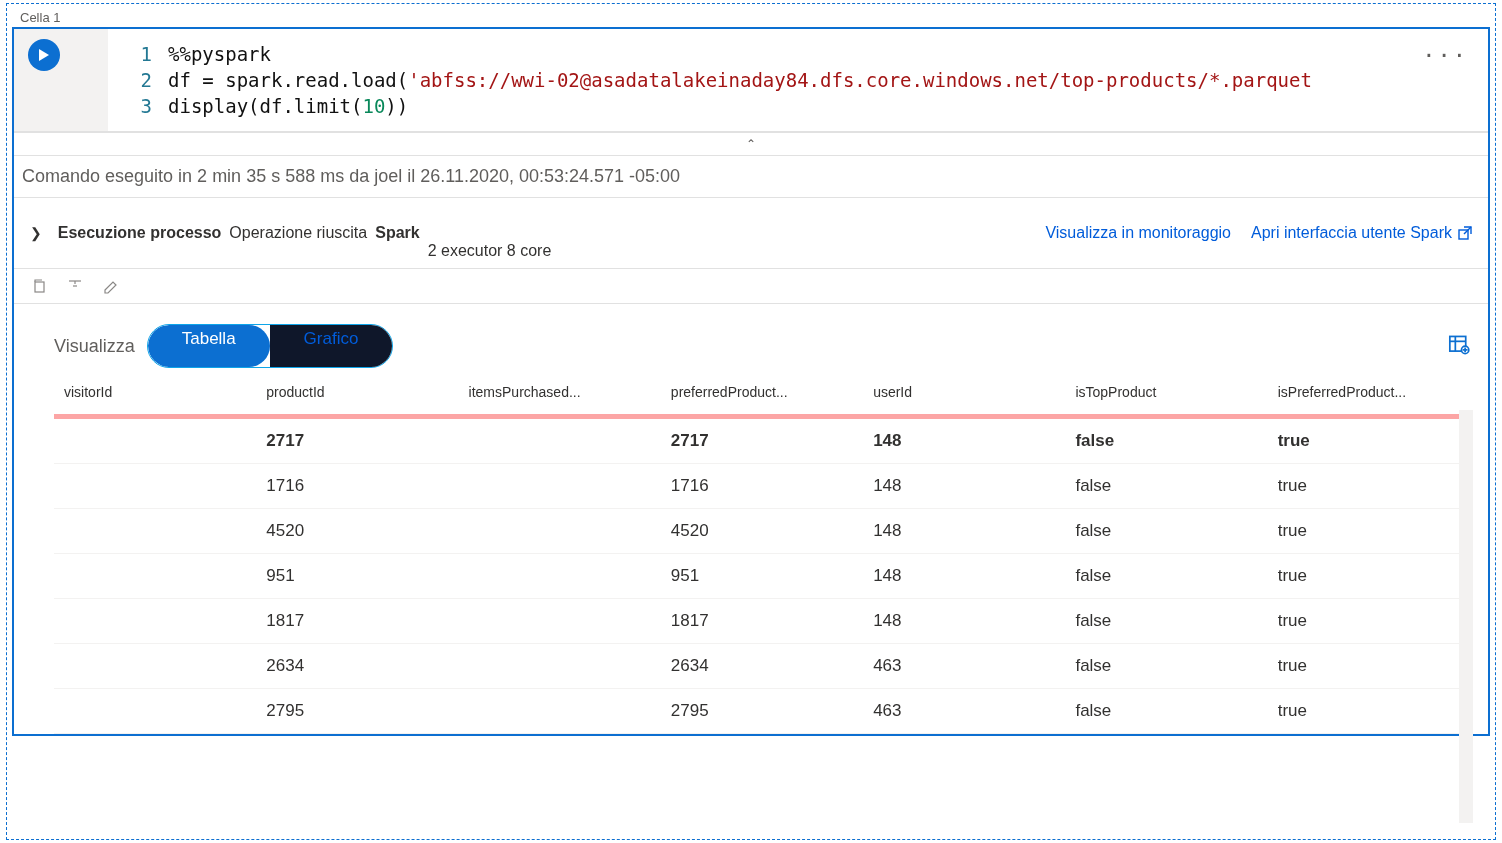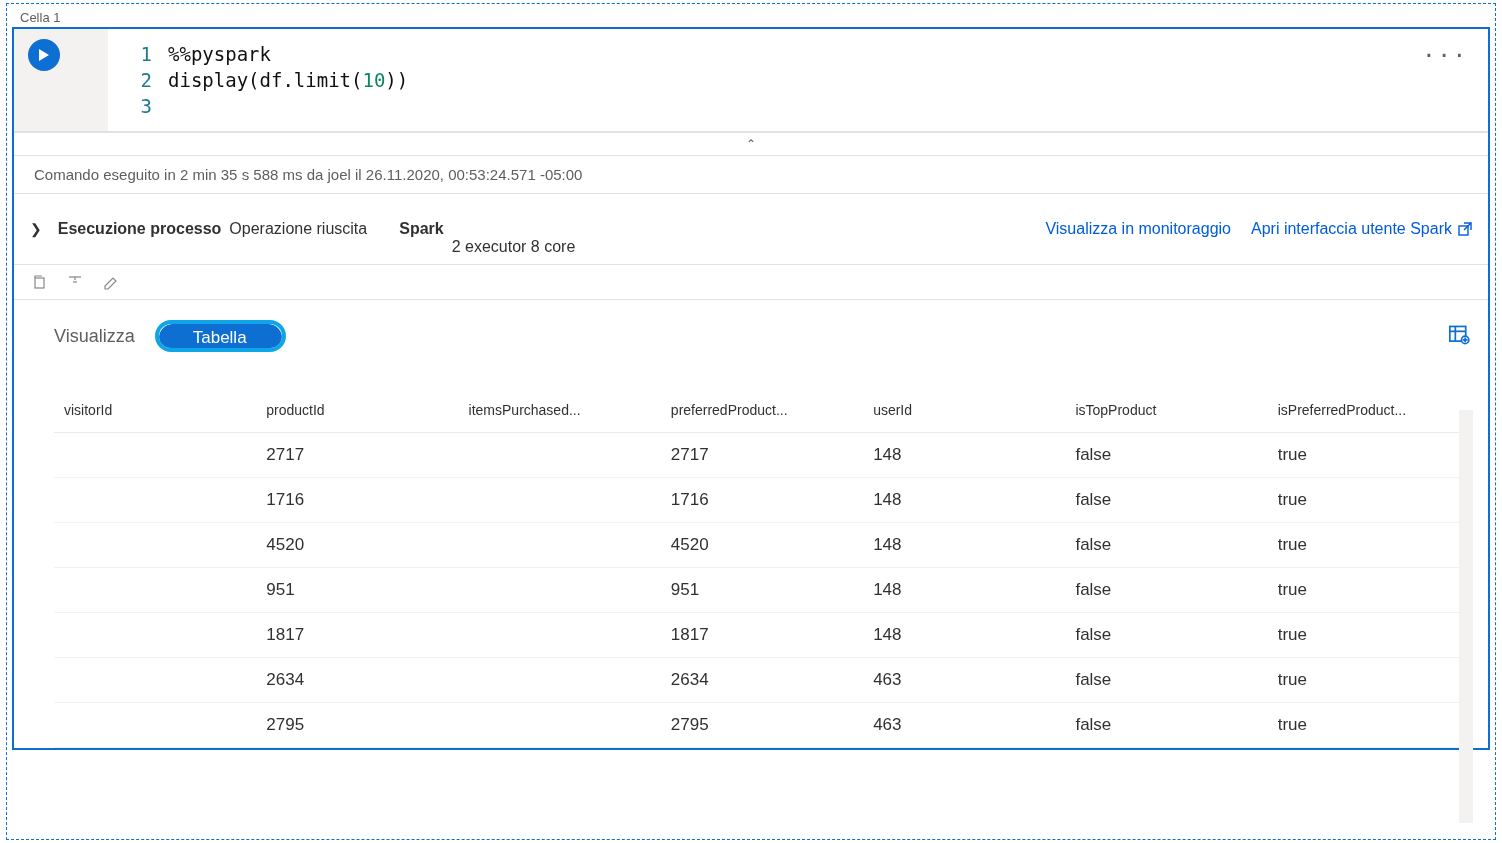--- a/index.html
+++ b/index.html
@@ -91,22 +91,22 @@
     }
     .collapse-handle {
       text-align: center;
       padding: 4px 0;
       color: #605e5c;
       border-top: 1px solid #e1e1e1;
       cursor: pointer;
       font-size: 12px;
     }
     .status-line {
-      padding: 10px 20px;
-      font-size: 15px;
+      padding: 10px 8px;
+      font-size: 18px;
       color: #605e5c;
       border-top: 1px solid #e1e1e1;
     }
     .exec-row {
       display: flex;
       align-items: center;
       padding: 8px 16px;
       border-top: 1px solid #e1e1e1;
       font-size: 16px;
     }
@@ -117,21 +117,21 @@
       flex: 1;
     }
     .chevron {
       font-size: 14px;
       color: #323130;
       cursor: pointer;
       padding-right: 8px;
     }
     .exec-label { font-weight: 700; }
     .exec-success { font-weight: 400; }
-    .spark-label { font-weight: 700; margin-left: 24px; }
+    .spark-label { font-weight: 700; margin-left: 0; }
     .spark-detail { font-weight: 400; margin-top: 36px; }
     .exec-right { display: flex; gap: 20px; align-items: center; }
     .link { color: #015cda; cursor: pointer; display: inline-flex; align-items: center; gap: 6px; }
     .icon-box {
       display: inline-flex;
       width: 14px;
       height: 14px;
     }
     .toolbar {
       display: flex;
@@ -141,31 +141,30 @@
       border-top: 1px solid #e1e1e1;
     }
     .tool-icon { width: 18px; height: 18px; color: #8a8886; cursor: pointer; display:inline-flex; align-items:center; justify-content:center; }
     .output-area {
       padding: 20px 18px 0 40px;
       border-top: 1px solid #e1e1e1;
     }
     .view-row {
       display: flex;
       align-items: center;
-      gap: 20px;
-      margin-bottom: 36px;
+      gap: 12px;
+      margin-bottom: 2px;
     }
     .view-label { font-size: 18px; color: #605e5c; }
     .switch-wrap {
       display: flex;
-      border: 4px solid #0ea5e9;
+      border: 1px solid #0ea5e9;
       border-radius: 999px;
       overflow: hidden;
-      height: 32px;
-      flex-direction: column;
+      height: 44px;
     }
     .switch-btn {
       padding: 0 34px;
       line-height: 28px;
       font-size: 17px;
       cursor: pointer;
       color: #015cda;
       background: #0f172a;
     }
     .switch-btn.active {
@@ -193,21 +192,21 @@
       white-space: nowrap;
       overflow: hidden;
       text-overflow: ellipsis;
     }
     tbody td {
       padding: 12px 10px;
       font-size: 17px;
       border-bottom: 1px solid #f3f2f1;
       color: #323130;
     }
-    tbody tr:first-child td { border-top: 1px solid #fca5a5; }
+    tbody tr:first-child td { border-top: 5px solid #fca5a5; font-weight: bold; }
     .scroll-track {
       position: absolute;
       right: 17px;
       top: 400px;
       bottom: 10px;
       width: 14px;
       background: #f3f2f1;
     }
   </style>
 </head>
@@ -230,20 +229,21 @@
       </div>
 
       <div class="code-block">
         <div class="line-nums">
           <div>1</div>
           <div>2</div>
           <div>3</div>
         </div>
         <div class="code-lines">
           <div><span class="kw">%%pyspark</span></div>
+          <div><span class="kw">df = spark.read.load(</span><span class="str">'abfss://wwi-02@asadatalakeinaday84.dfs.core.windows.net/top-products/*.parquet</span></div>
           <div><span class="kw">display(df.limit(</span><span class="num">10</span><span class="kw">))</span></div>
         </div>
         <div class="more-btn">···</div>
       </div>
     </div>
 
     <div class="collapse-handle">
       <span>⌃</span>
     </div>
 

